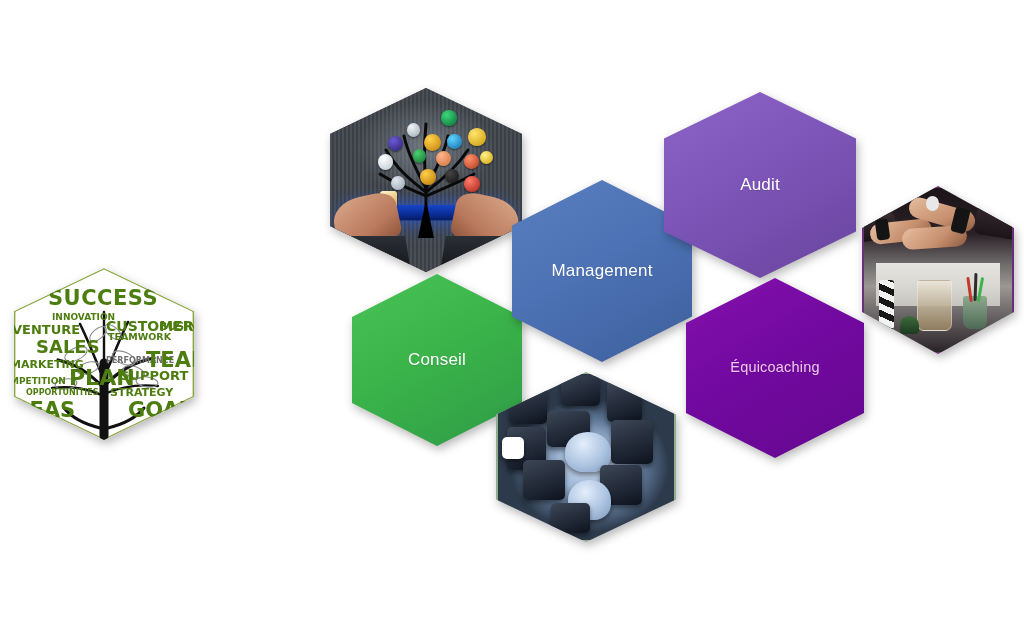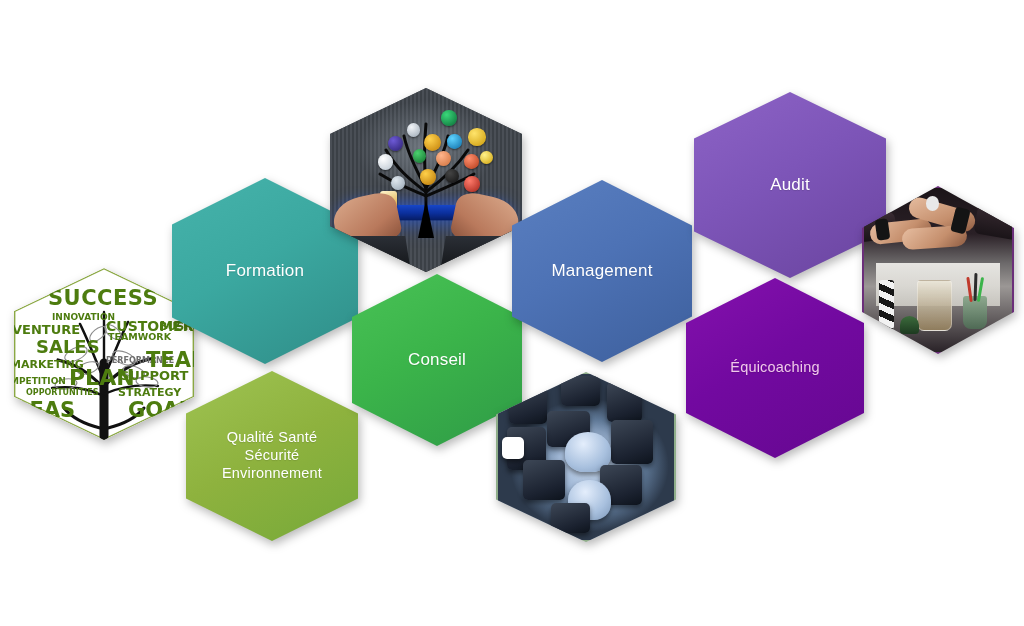--- a/index.html
+++ b/index.html
@@ -139,42 +139,28 @@
         <span class="wc-word" style="left:145px;top:52px;font-size:11px;">BUSIN</span>
         <span class="wc-word" style="left:22px;top:68px;font-size:18px;">SALES</span>
         <span class="wc-word" style="left:94px;top:63px;font-size:9.5px;">TEAMWORK</span>
         <span class="wc-word" style="left:-4px;top:90px;font-size:11px;">MARKETING</span>
         <span class="wc-word" style="left:92px;top:88px;font-size:8px;color:#6e6e6e;">PERFORMANCE</span>
         <span class="wc-word" style="left:132px;top:80px;font-size:21px;">TEAM</span>
         <span class="wc-word" style="left:55px;top:97px;font-size:22px;">PLAN</span>
         <span class="wc-word" style="left:106px;top:100px;font-size:13px;">SUPPORT</span>
         <span class="wc-word" style="left:-4px;top:108px;font-size:9px;">MPETITION</span>
         <span class="wc-word" style="left:12px;top:120px;font-size:8px;text-align:center;">OPPORTUNITIES</span>
-        <span class="wc-word" style="left:96px;top:118px;font-size:11px;padding-left:8px;">STRATEGY</span>
+        <span class="wc-word" style="left:96px;top:118px;font-size:11px;">STRATEGY</span>
         <span class="wc-word" style="left:-2px;top:130px;font-size:21px;">DEAS</span>
         <span class="wc-word" style="left:114px;top:130px;font-size:21px;">GOAL</span>
       </div>
     </div>
   </div>
 
-  <div class="hexwrap" style="left:172px;top:178px;width:186px;height:186px;">
-    <div class="hex" style="width:186px;height:186px;background:linear-gradient(150deg,#46b3ab 0%,#3BA8A0 45%,#2f8d88 100%);">
-      <span class="hex-label">Formation</span>
-    </div>
-  </div>
-
-  <div class="hexwrap" style="left:186px;top:371px;width:172px;height:170px;">
-    <div class="hex" style="width:172px;height:170px;background:linear-gradient(150deg,#9fc352 0%,#8EB23E 48%,#76A939 100%);">
-      <span class="hex-label small">
-        <span>Qualité Santé</span><br>
-        <span>Sécurité</span><br>
-        <span>Environnement</span>
-      </span>
-    </div>
-  </div>
+
 
   <div class="hexwrap" style="left:330px;top:88px;width:192px;height:184px;">
     <div class="hex photo tabletbg" style="width:192px;height:184px;">
       <div class="art">
         <div class="tablet-slab"></div>
         <svg width="192" height="184" viewBox="0 0 192 184" style="position:absolute;inset:0;">
           <g stroke="#0a0a0a" fill="none" stroke-width="3" stroke-linecap="round">
             <path d="M96 126 L96 96"></path>
             <path d="M96 104 C80 92 66 80 56 62"></path>
             <path d="M96 104 C112 92 126 80 138 62"></path>
@@ -237,21 +223,21 @@
         <span class="pz dark" style="left:14%;top:52%;width:24%;height:24%;"></span>
         <span class="pz dark" style="left:58%;top:55%;width:24%;height:24%;"></span>
         <span class="pz lite" style="left:40%;top:64%;width:24%;height:24%;border-radius:50% 50% 40% 40%;"></span>
         <span class="pz dark" style="left:30%;top:78%;width:22%;height:18%;"></span>
         <span class="pz" style="left:2%;top:38%;width:13%;height:13%;background:#fff;"></span>
       </div>
     </div>
   </div>
 
   <div class="hexwrap" style="left:664px;top:92px;width:192px;height:186px;">
-    <div class="hex" style="width:192px;height:186px;background:linear-gradient(150deg,#8d63c6 0%,#7D55B8 45%,#6a449f 100%);margin-left:30px;">
+    <div class="hex" style="width:192px;height:186px;background:linear-gradient(150deg,#8d63c6 0%,#7D55B8 45%,#6a449f 100%);">
       <span class="hex-label">Audit</span>
     </div>
   </div>
 
   <div class="hexwrap" style="left:686px;top:278px;width:178px;height:180px;">
     <div class="hex" style="width:178px;height:180px;background:linear-gradient(150deg,#8411ad 0%,#7209A0 45%,#650890 100%);">
       <span class="hex-label small" style="color:#f0c9ea;">Équicoaching</span>
     </div>
   </div>
 

